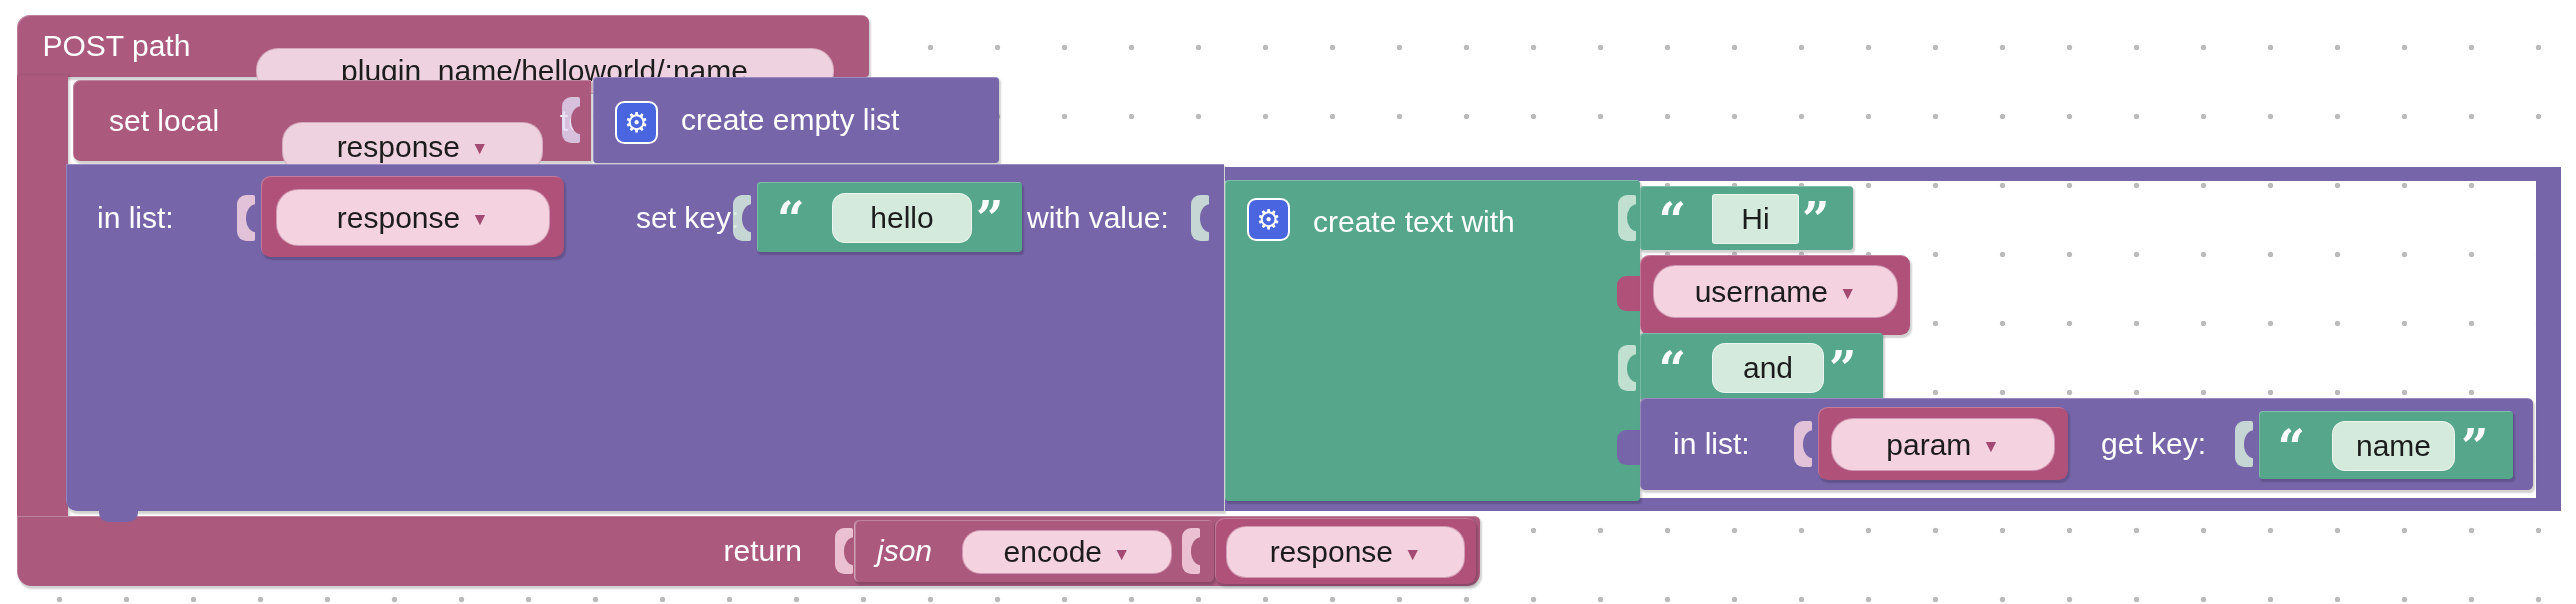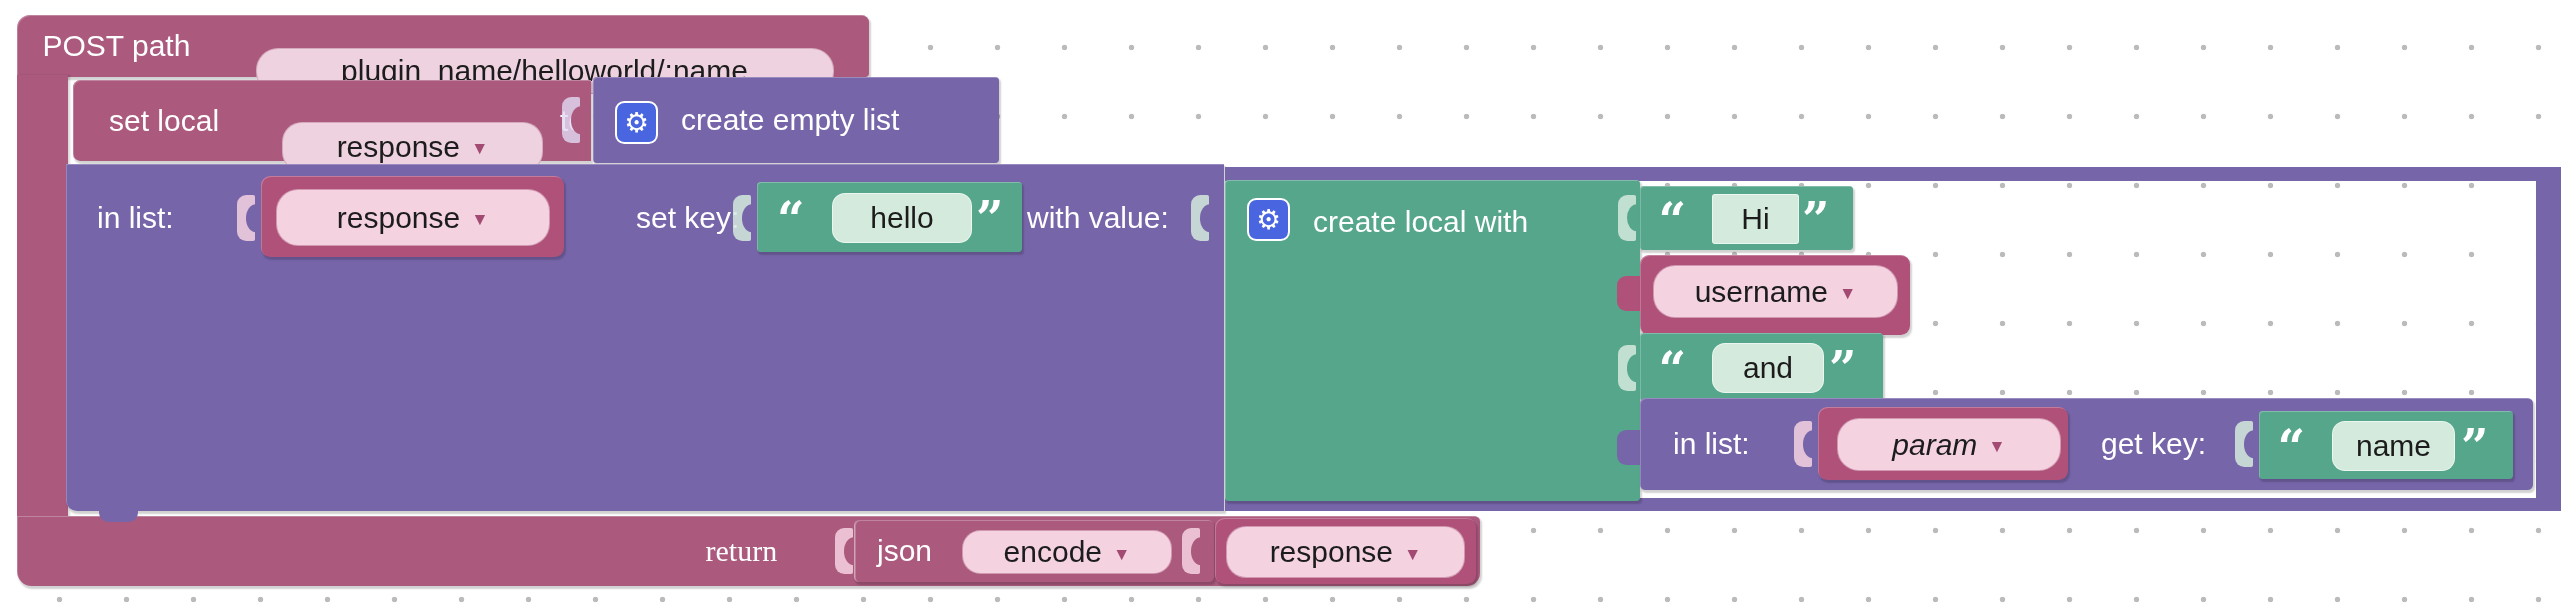--- a/index.html
+++ b/index.html
@@ -47,26 +47,26 @@
 <div id="workspace">
 
   <div class="blk mauve" style="left:16.5px;top:14.7px;width:852px;height:62px;border-radius:13px 7.3px 3.7px 0;">
     <div class="lbl" style="left:26px;">POST path</div>
     <div class="pill light-pink2" style="left:239px;top:9.2px;width:576px;height:44px;border-radius:22px;">
       <span>plugin_name/helloworld/:name</span>
     </div>
   </div>
   <div class="blk mauve flat" style="left:16.5px;top:75px;width:51px;height:443px;box-shadow:1.8px 0 1.8px rgba(0,0,0,0.15);"></div>
   <div class="blk mauve" style="left:16.5px;top:516px;width:1463px;height:70px;border-radius:0 5.5px 13px 14.7px;">
-    <div class="lbl" style="left:689px;font-family:Liberation Serif, serif;">return</div>
+    <div class="lbl" style="left:707px;">return</div>
     <div class="notch n-pink on-mauve" style="left:818px;top:12px;"></div>
   </div>
 
   <div class="blk mauve" style="left:854px;top:520px;width:360px;height:62px;border-radius:5.5px;border-left:1.8px solid rgba(255,255,255,0.45);">
-    <div class="lbl" style="left:22px;">json</div>
+    <div class="lbl" style="left:22px;font-style:italic;">json</div>
     <div class="pill light-pink" style="left:107px;top:10px;width:208px;height:42px;border-radius:18.4px;">
       <span>encode</span>
       <span class="arrow">▼</span>
     </div>
     <div class="notch n-pink on-mauve" style="left:327px;top:8.3px;"></div>
   </div>
 
   <div class="blk pinkblk" style="left:1215px;top:518px;width:261px;height:66px;border-radius:9.2px;">
     <div class="pill light-pink" style="left:11px;top:8.3px;width:237px;height:50px;border-radius:20px;">
       <span>response</span>
@@ -120,21 +120,21 @@
     </div>
     <div class="quote" style="left:219px;top:13px;">”</div>
   </div>
   <div class="lbl abs" style="left:1027px;top:176px;height:83px;">with value:</div>
   <div class="notch n-teal on-purple" style="left:1191px;top:195px;z-index:3;"></div>
 
   <div class="blk teal" style="left:1225px;top:180px;width:415px;height:321px;border-radius:3.7px;">
     <div class="gear" style="left:22px;top:18.4px;">
       <span>⚙</span>
     </div>
-    <div class="lbl abs-y" style="left:88px;top:22px;height:39px;">create local with</div>
+    <div class="lbl abs-y" style="left:88px;top:22px;height:39px;">create text with</div>
 
     <div class="notch n-teal on-teal" style="left:393px;top:14.7px;"></div>
     <div class="notch n-teal on-teal" style="left:393px;top:165px;"></div>
   </div>
 
   <div class="blk teal" style="left:1640px;top:186px;width:213px;height:64px;border-radius:3.7px;">
     <div class="quote" style="left:18.4px;top:10px;">“</div>
     <div class="pill light-green" style="left:72px;top:8.3px;width:85px;height:48px;border-radius:3px;">
       <span>Hi</span>
     </div>
@@ -156,21 +156,21 @@
     </div>
     <div class="quote" style="left:189px;top:12px;">”</div>
   </div>
 
   <div class="bump" style="left:1617px;top:430px;width:26px;height:35px;background:var(--purple);"></div>
   <div class="blk purple" style="left:1640px;top:398px;width:893px;height:92px;border-radius:5.5px;">
     <div class="lbl" style="left:33px;">in list:</div>
     <div class="notch n-pink on-purple" style="left:154px;top:23px;"></div>
 
     <div class="blk pinkblk" style="left:178px;top:9.2px;width:250px;height:73px;border-radius:9.2px;">
-      <div class="pill light-pink" style="left:19px;top:11px;width:222px;height:51px;border-radius:22px;font-style:italic;">
+      <div class="pill light-pink" style="left:13px;top:11px;width:222px;height:51px;border-radius:22px;">
         <span>param</span>
         <span class="arrow">▼</span>
       </div>
     </div>
     <div class="lbl" style="left:461px;">get key:</div>
     <div class="notch n-teal on-purple" style="left:595px;top:23px;"></div>
 
     <div class="blk teal" style="left:619px;top:13px;width:254px;height:68px;border-radius:3.7px;">
       <div class="quote" style="left:18.4px;top:12px;">“</div>
       <div class="pill light-green" style="left:73px;top:10px;width:121px;height:48px;border-radius:13px;">

